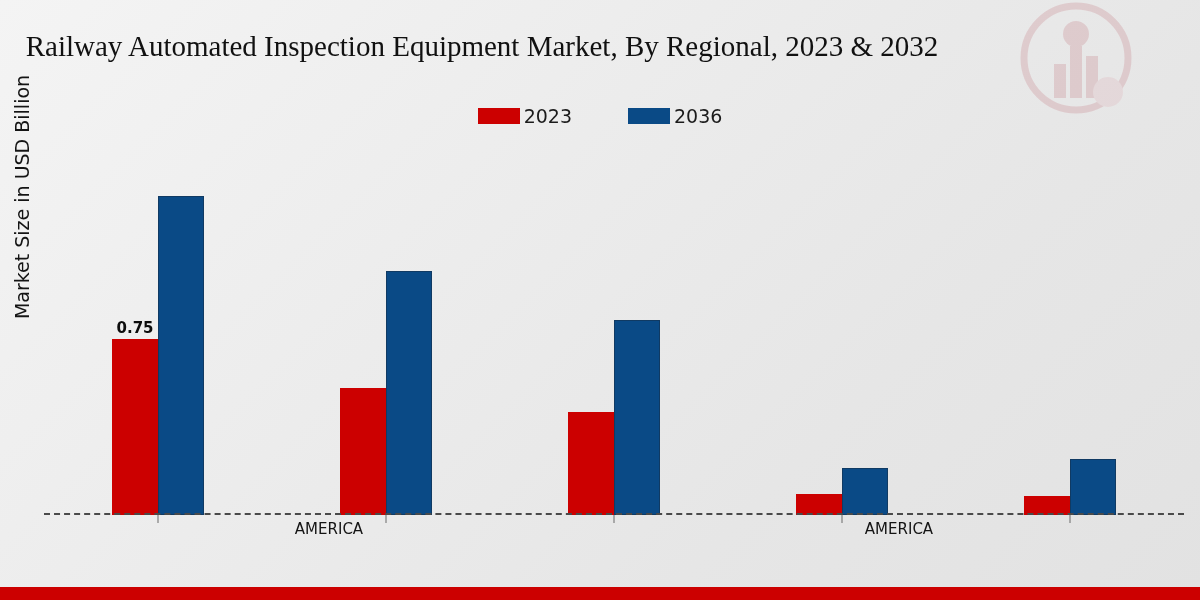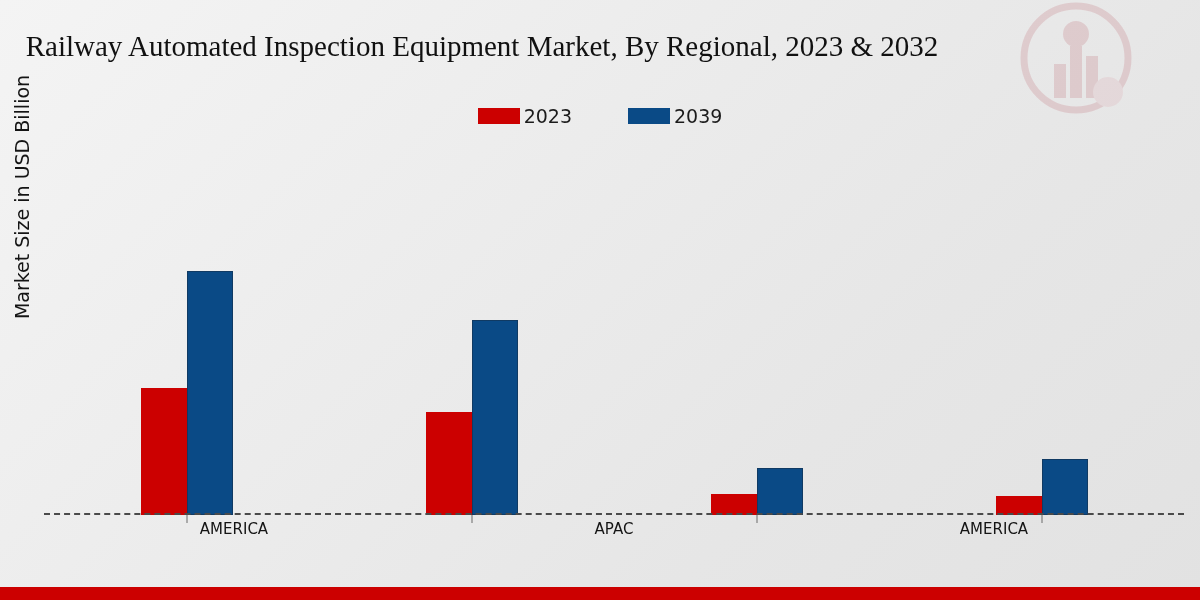--- a/index.html
+++ b/index.html
@@ -206,28 +206,37 @@
 
   <div class="chart-title">Railway Automated Inspection Equipment Market, By Regional, 2023 &amp; 2032</div>
 
   <div class="legend">
     <div class="legend-item">
       <span class="legend-swatch" style="background:#CC0000;"></span>
       <span class="legend-label">2023</span>
     </div>
     <div class="legend-item">
       <span class="legend-swatch" style="background:#0A4A86;"></span>
-      <span class="legend-label">2039</span>
+      <span class="legend-label">2036</span>
     </div>
   </div>
 
   <div class="y-axis-title">Market Size in USD Billion</div>
 
   <div class="plot">
     <div class="groups" id="groups">
+        <div class="group">
+          <div class="bars">
+            <div class="bar red" style="height: 176px;">
+              <div class="bar-value">0.75</div>
+            </div>
+            <div class="bar blue" style="height: 319px;"></div>
+          </div>
+          <div class="tick"></div>
+        </div>
         <div class="group">
           <div class="bars">
             <div class="bar red" style="height: 127px;"></div>
             <div class="bar blue" style="height: 244px;"></div>
           </div>
           <div class="tick"></div>
         </div>
         <div class="group">
           <div class="bars">
             <div class="bar red" style="height: 103px;"></div>
@@ -251,22 +260,19 @@
         </div>
       </div>
     <div class="baseline"></div>
   </div>
 
   <div class="x-labels" id="x-labels">
       <div class="x-label">
         <span>AMERICA</span>
       </div>
       <div class="x-label">
-        <span>APAC</span>
-      </div>
-      <div class="x-label">
         <span>AMERICA</span>
       </div>
     </div>
 
   <div class="bottom-bar"></div>
 
 </div>
 
 </body></html>

